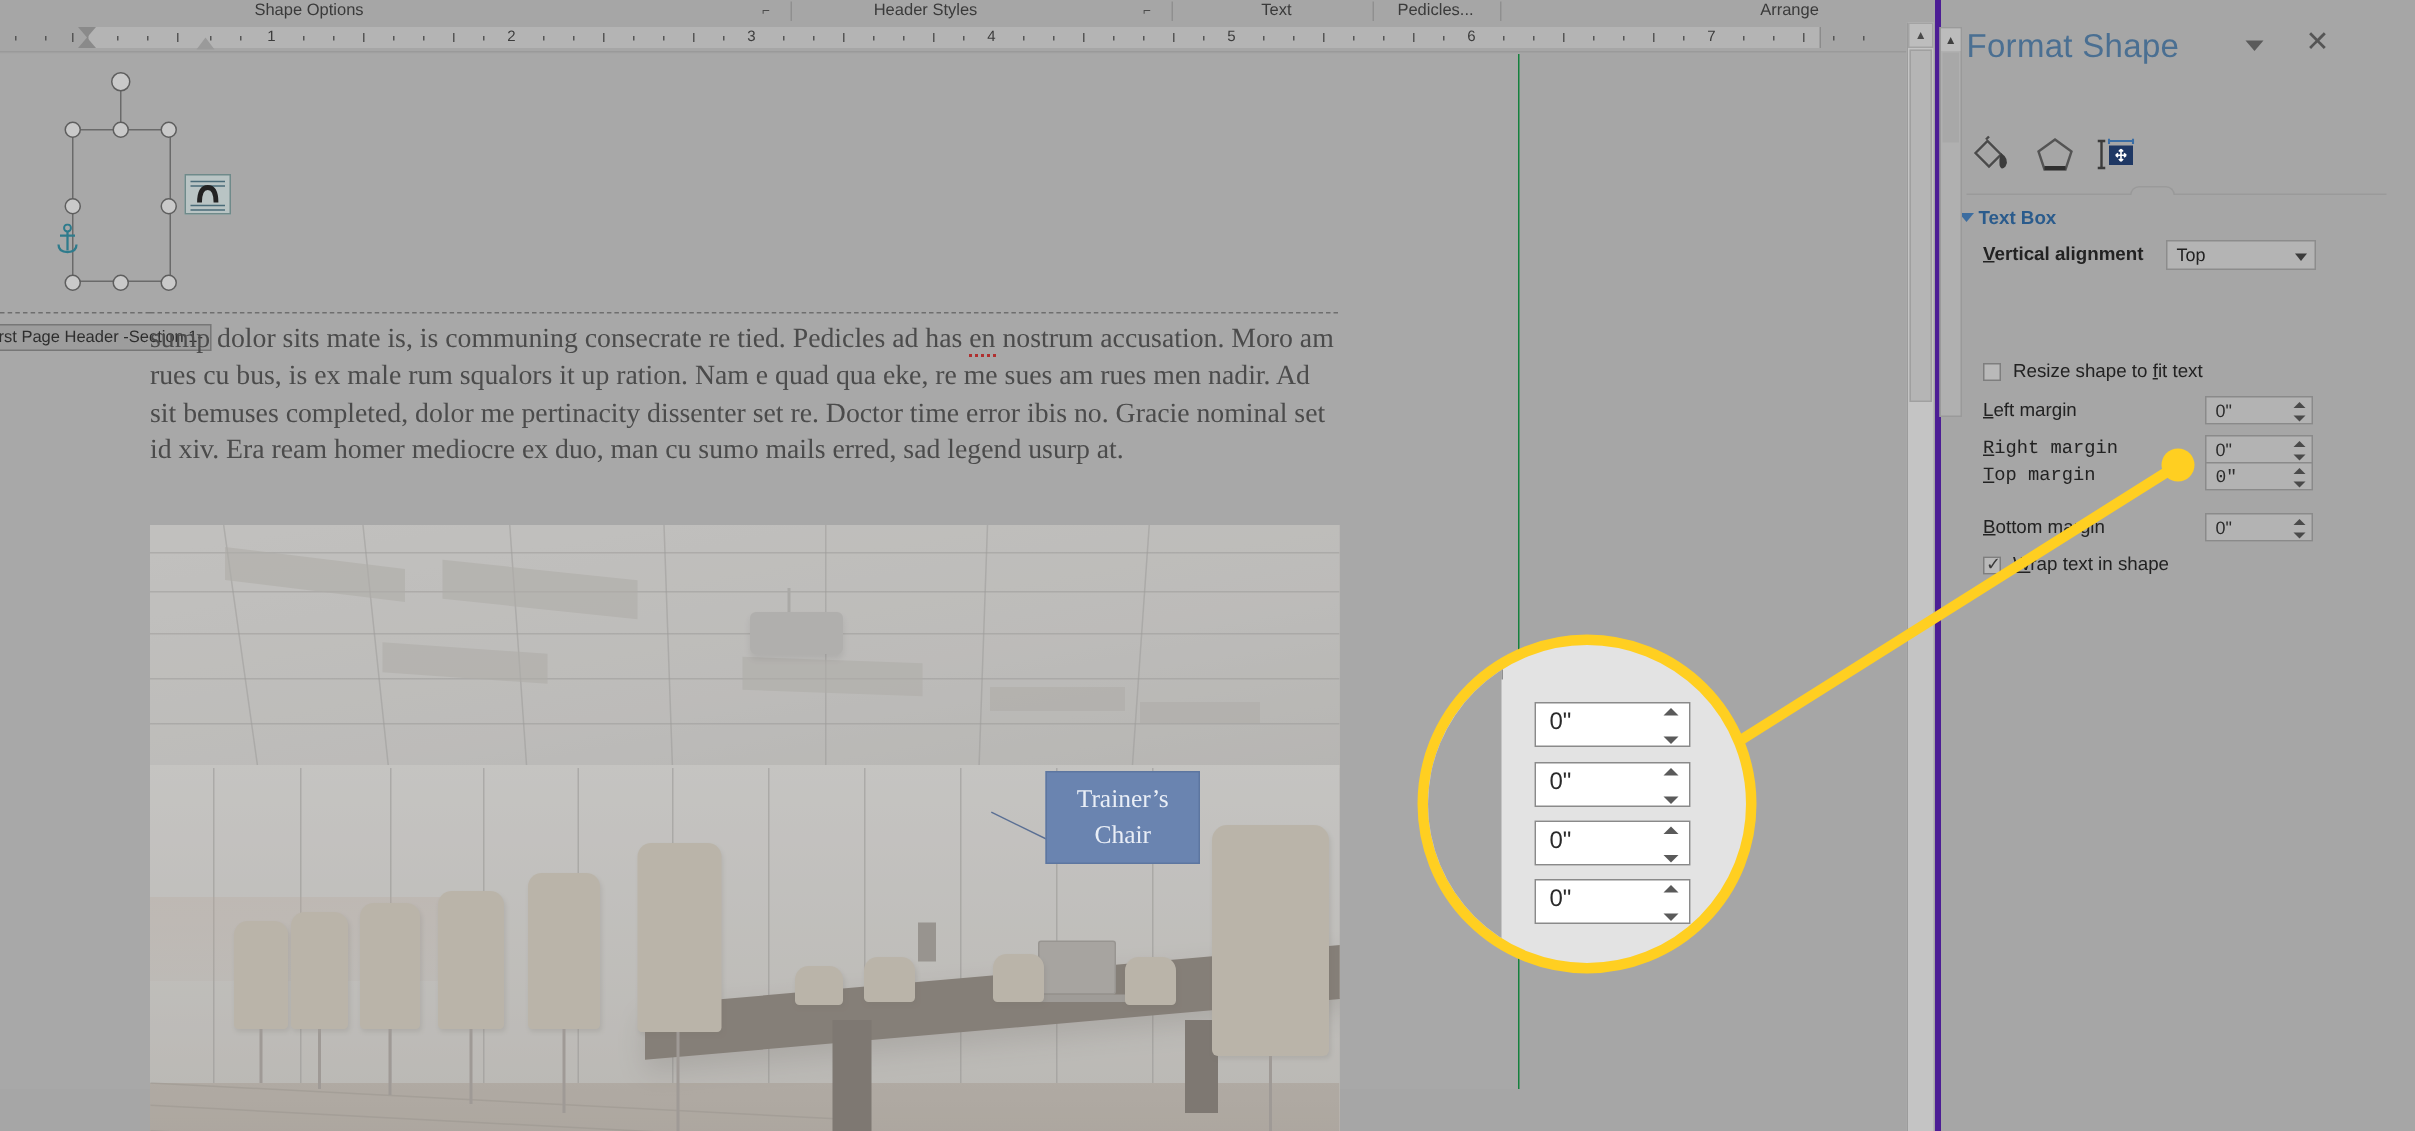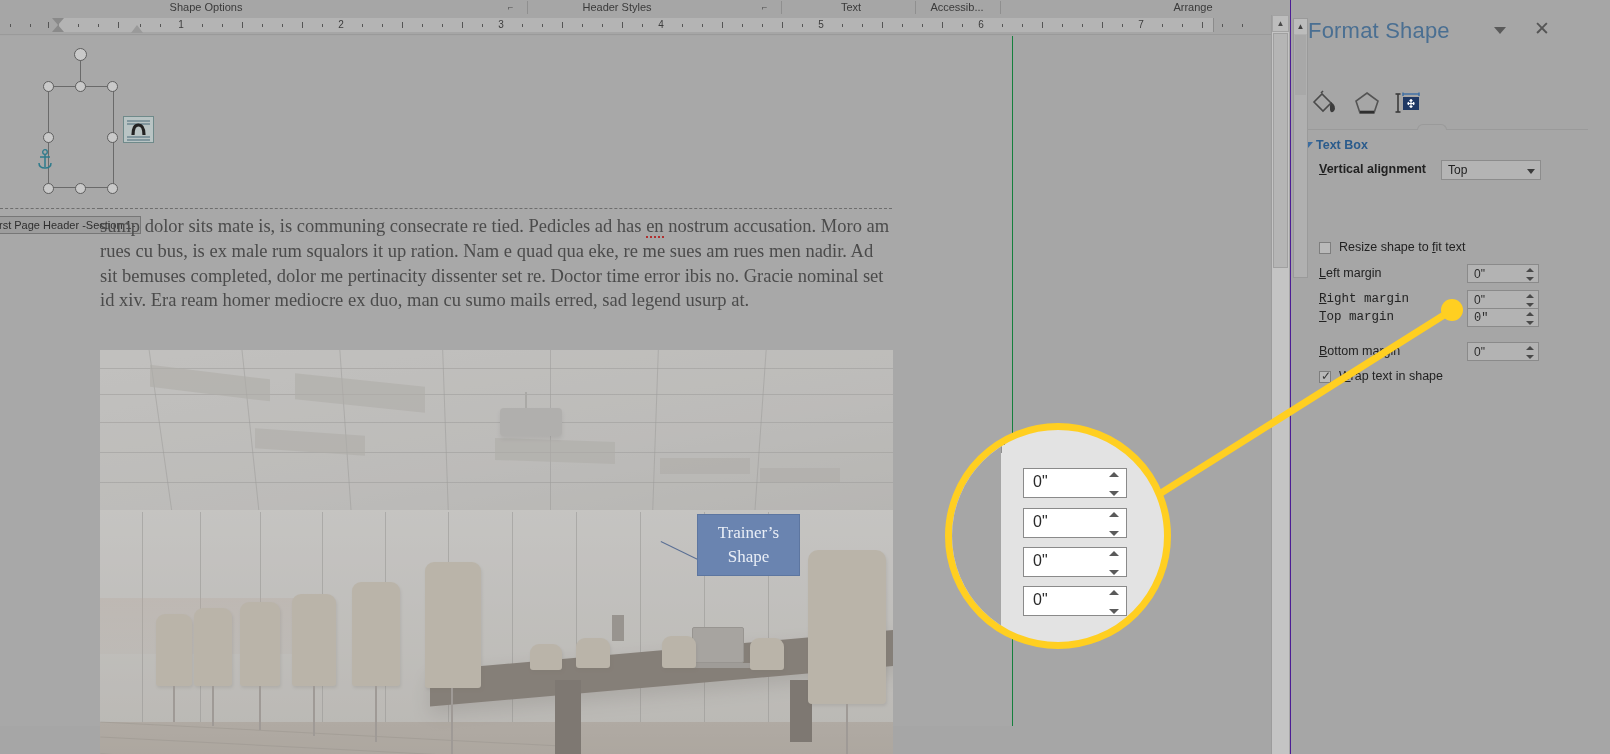--- a/index.html
+++ b/index.html
@@ -263,21 +263,21 @@
   .doc-scroll-thumb {
     position: absolute; left: 1px; top: 18px; width: 15px; height: 235px;
     background: #b5b5b5; border: 1px solid #a0a0a0;
   }
 
   
   .fpanel {
     position: absolute; left: 1290px; top: 0px;
     width: 320px; height: 754px;
     background: #a6a6a6;
-    border-left: 1px solid #4c1d95;
+    border-left: 4px solid #4c1d95;
   }
   .fpanel-head {
     position: absolute; left: 0; top: 18px; width: 320px; height: 34px;
   }
   .fpanel-title {
     position: absolute; left: 17px; top: 0px;
     font-size: 22px; color: #4a6f92; font-weight: normal;
     letter-spacing: 0.2px;
   }
   .fpanel-chev {
@@ -470,21 +470,21 @@
     <div class="dialog-launcher" style="left:508px;">⌐</div>
     <div class="ribbon-sep" style="left:527px;"></div>
 
     <div class="ribbon-group-label" style="left:522px;width:190px;">Header Styles</div>
     <div class="dialog-launcher" style="left:762px;">⌐</div>
     <div class="ribbon-sep" style="left:781px;"></div>
 
     <div class="ribbon-group-label" style="left:821px;width:60px;">Text</div>
     <div class="ribbon-sep" style="left:915px;"></div>
 
-    <div class="ribbon-group-label" style="left:917px;width:80px;">Accessib...</div>
+    <div class="ribbon-group-label" style="left:917px;width:80px;">Pedicles...</div>
     <div class="ribbon-sep" style="left:1000px;"></div>
 
     <div class="ribbon-group-label" style="left:1133px;width:120px;">Arrange</div>
 
     <div class="ribbon-group-label" style="left:1373px;width:80px;">Size</div>
     <div class="dialog-launcher" style="left:1537px;">⌐</div>
     <div class="dialog-launcher" style="left:1565px;font-size:12px;">︿</div>
   </div>
 
   <div class="ruler">
@@ -669,21 +669,21 @@
         <div class="ph-chair" style="left:562px;top:286px;width:34px;height:32px;"></div>
         <div class="ph-chair" style="left:650px;top:288px;width:34px;height:32px;"></div>
         <div class="ph-chair" style="left:708px;top:200px;width:78px;height:154px;border-radius:10px 10px 4px 4px;"></div>
         <div class="ph-chair-base" style="left:746px;top:354px;height:52px;"></div>
 
         <div class="ph-overlay"></div>
 
         <div class="tbox-line"></div>
         <div class="tbox">
           <span>Trainer’s</span>
-          <span>Shape</span>
+          <span>Chair</span>
         </div>
       </div>
     </div>
   </div>
 
   <div class="doc-scroll">
     <div class="doc-scroll-up">▲</div>
     <div class="doc-scroll-thumb"></div>
   </div>
 

